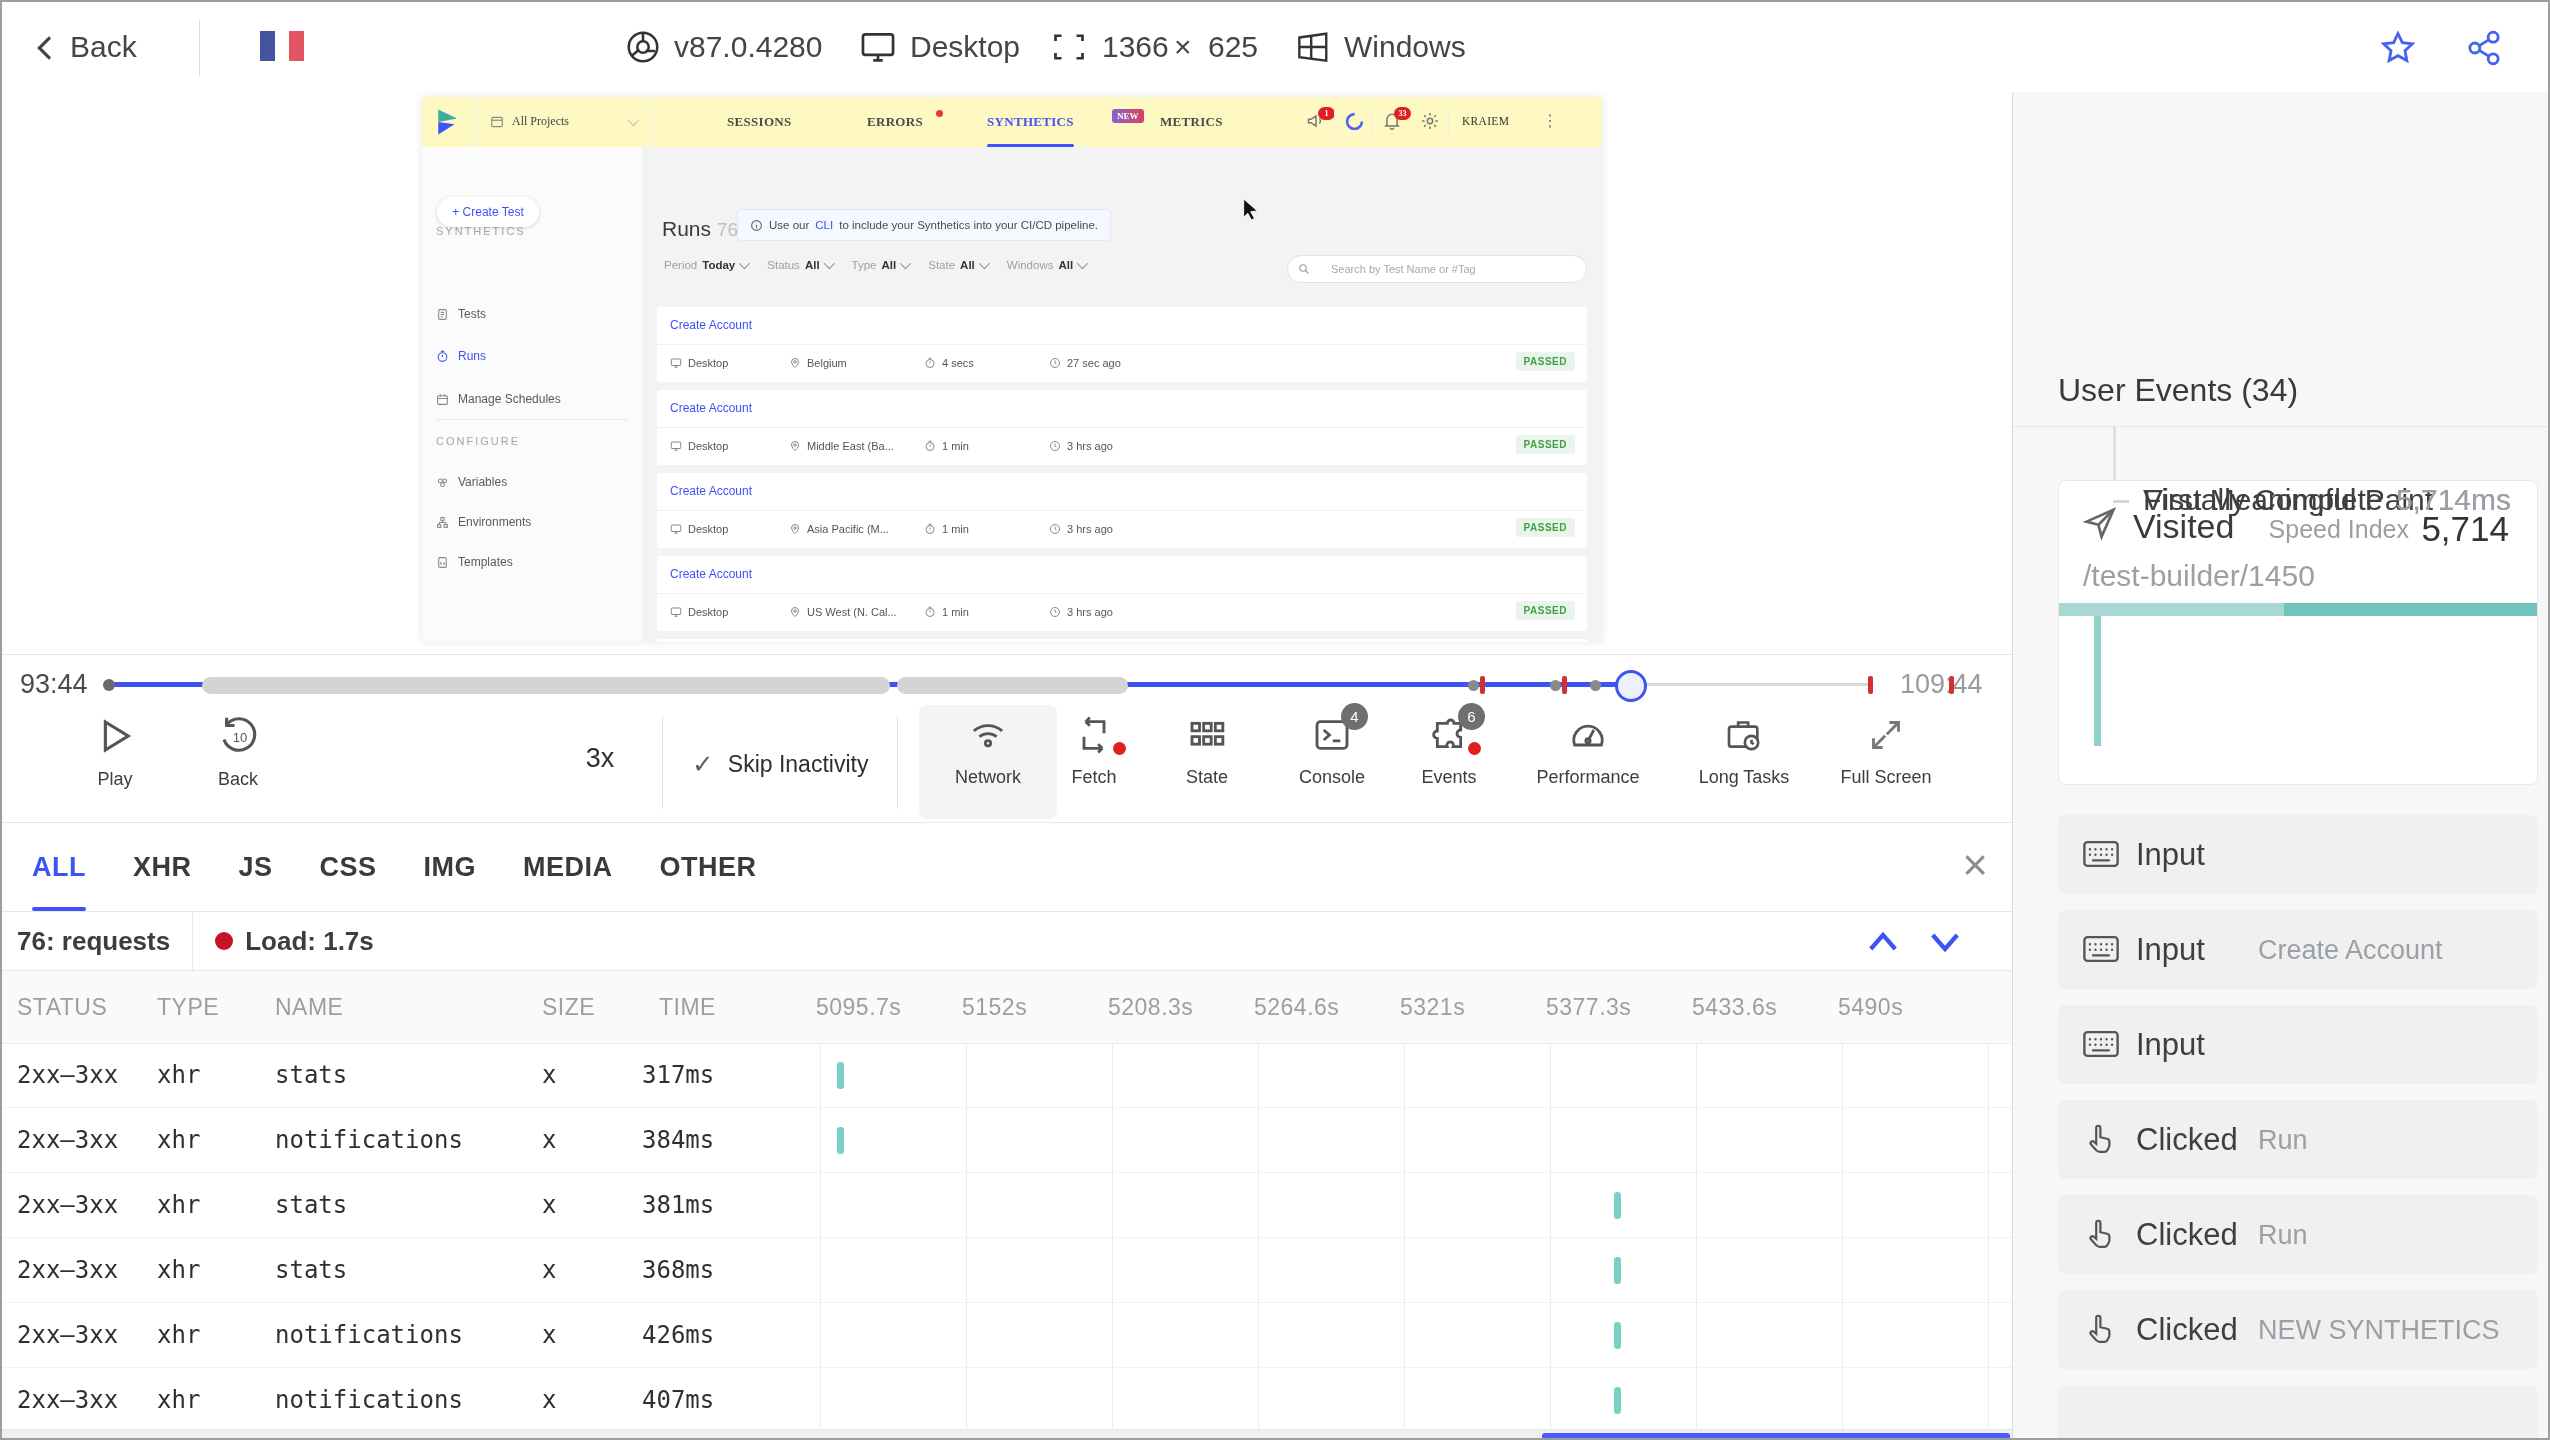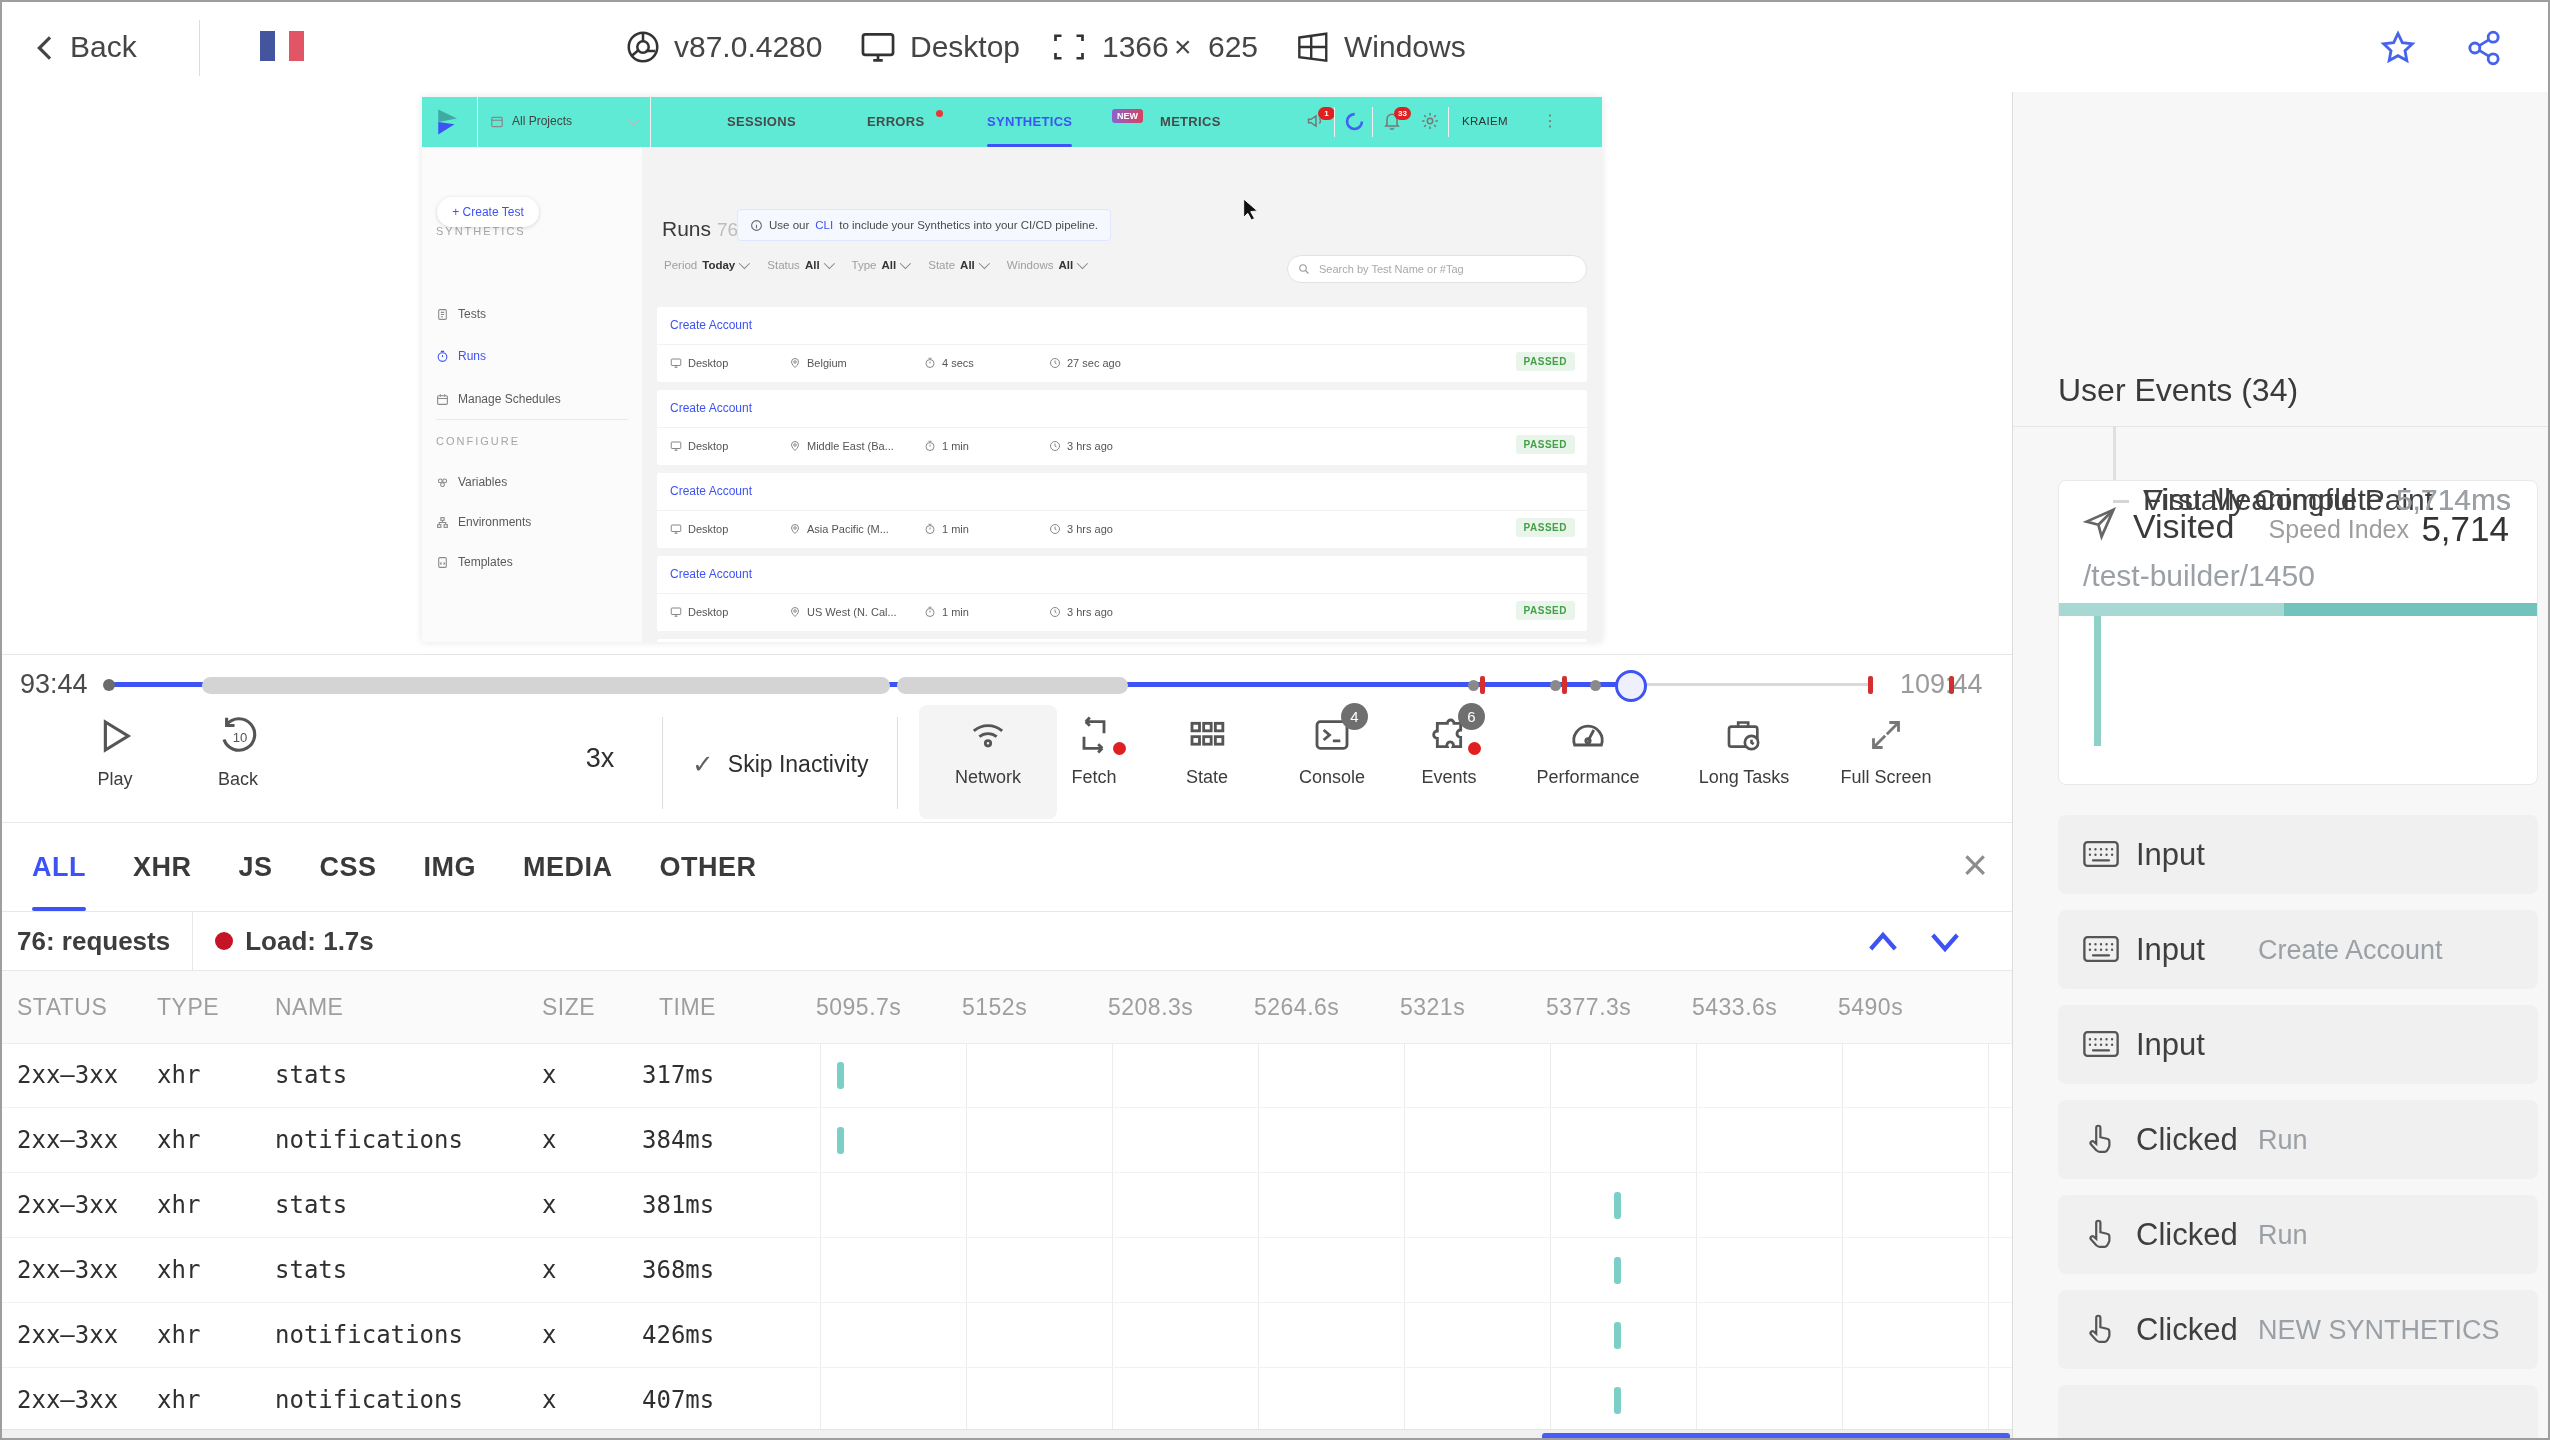--- a/index.html
+++ b/index.html
@@ -13,21 +13,21 @@
   .top-bar .txt{position:absolute;top:0;height:90px;line-height:90px;font-size:30px;color:#454545;}
   .tb-divider{position:absolute;left:197px;top:18px;height:56px;width:1px;background:#dcdcdc;}
   .flag{position:absolute;left:258px;top:29px;width:44px;height:30px;display:flex;}
   .flag span{flex:1;}
   .muted{color:#9a9a9a;}
 
   
   .stage{position:absolute;left:0;top:90px;width:2010px;height:562px;background:#fff;}
   .app{position:absolute;left:420px;top:5px;width:1180px;height:545px;background:#f3f3f3;
        box-shadow:0 0 8px rgba(0,0,0,.10);overflow:hidden;font-family:"Liberation Sans",sans-serif;}
-  .app-nav{position:absolute;left:0;top:0;width:100%;height:50px;background:#5eead4;border-bottom:1px solid #8b5cf6;}
+  .app-nav{position:absolute;left:0;top:0;width:100%;height:50px;background:#fef9c3;border-bottom:1px solid #8b5cf6;font-family:Liberation Serif, serif;}
   .proj-box{position:absolute;left:55px;top:0;width:172px;height:50px;border-left:1px solid #efefef;border-right:1px solid #efefef;}
   .app-tab{position:absolute;top:0;height:50px;line-height:50px;font-size:13px;font-weight:700;letter-spacing:.3px;color:#4a4a4a;}
   .app-tab.active{color:#3e53f4;}
   .app-tab.active::after{content:"";position:absolute;left:0;right:0;bottom:0;height:3px;background:#3e53f4;border-radius:2px;}
   .new-badge{position:absolute;left:690px;top:12px;padding:2px 5px;border-radius:3px;font-size:9px;font-weight:700;color:#fff;
              background:linear-gradient(90deg,#8a63d2,#d5435f);}
   .nav-dot{position:absolute;width:7px;height:7px;border-radius:50%;background:#e53935;}
   .nav-ic{position:absolute;top:14px;}
   .nav-div{position:absolute;top:10px;height:30px;width:1px;background:#efefef;}
   .nav-badge{position:absolute;background:#e02020;color:#fff;border-radius:8px;font-size:8px;line-height:13px;height:13px;min-width:13px;
@@ -45,21 +45,21 @@
   .runs-count{font-size:19px;color:#bdbdbd;}
   .cli-banner{position:absolute;left:95px;top:62px;height:30px;line-height:30px;background:#f6f8ff;border:1px solid #dfe6ff;
               border-radius:4px;font-size:11.5px;color:#4a4a4a;padding:0 12px;display:flex;align-items:center;gap:6px;}
   .cli-link{color:#3e53f4;}
   .filters{position:absolute;left:22px;top:112px;display:flex;gap:20px;font-size:11.5px;align-items:center;}
   .f-label{color:#9f9f9f;}
   .f-value{color:#333;font-weight:700;margin-left:5px;}
   .f-chev{display:inline-block;width:7px;height:7px;border-right:1.5px solid #888;border-bottom:1.5px solid #888;
           transform:rotate(45deg) translateY(-2px);margin-left:4px;}
   .app-search{position:absolute;right:15px;top:108px;width:300px;height:28px;background:#fff;border:1px solid #e2e2e2;
-              border-radius:15px;display:flex;align-items:center;padding:0 10px;gap:7px;box-sizing:border-box;}
+              border-radius:15px;display:flex;align-items:center;padding:0 10px;gap:19px;box-sizing:border-box;}
   .app-search input{border:0;outline:0;flex:1;font-size:11px;color:#555;background:transparent;font-family:inherit;}
   .app-search input::placeholder{color:#a8a8a8;}
   .run-cards{position:absolute;left:15px;right:15px;top:160px;}
   .run-card{position:relative;height:75px;background:#fff;border-radius:3px;margin-bottom:8px;}
   .run-name{position:absolute;left:13px;top:11px;font-size:12px;color:#3e53f4;}
   .run-sep{position:absolute;left:0;right:0;top:37px;height:1px;background:#f2f2f2;}
   .run-det{position:absolute;top:44px;height:24px;font-size:11px;color:#555;display:flex;align-items:center;gap:6px;}
   .run-badge{position:absolute;right:12px;top:45px;background:#e9f4ea;color:#43a047;font-size:10px;font-weight:700;
              letter-spacing:.5px;padding:4px 8px;border-radius:3px;}
   .cursor{position:absolute;left:1238px;top:106px;z-index:40;}

